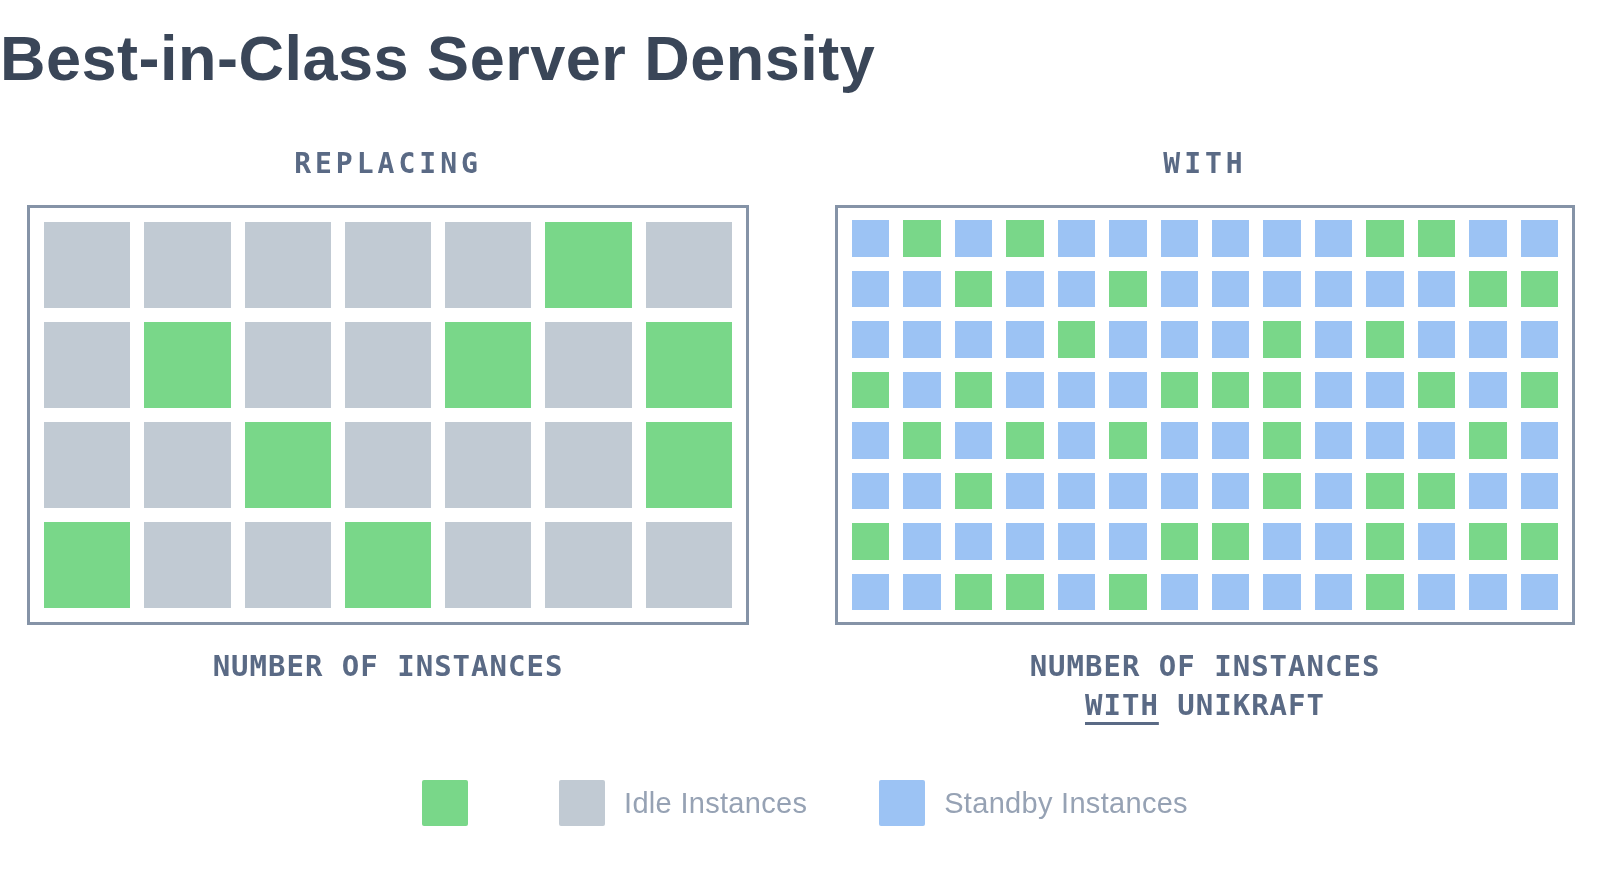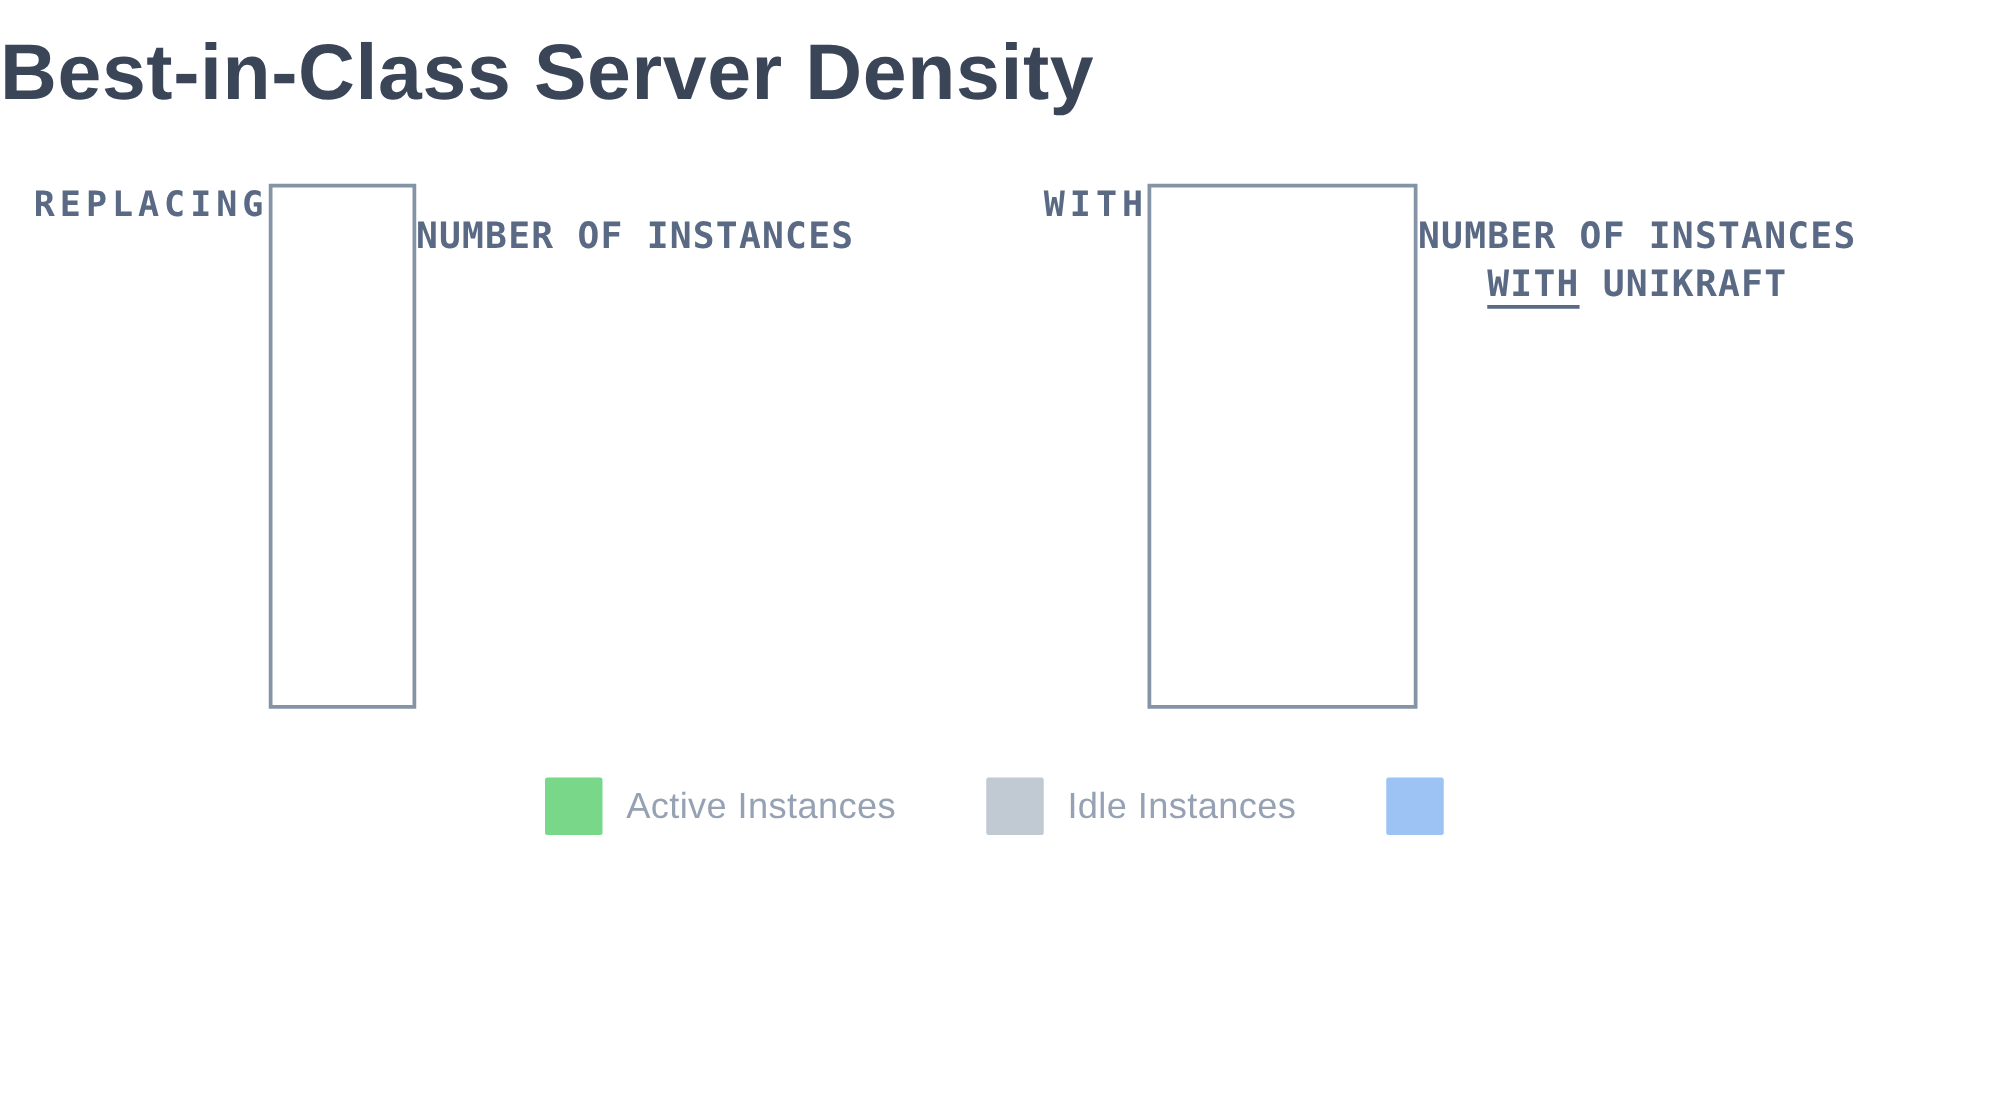--- a/index.html
+++ b/index.html
@@ -20,21 +20,21 @@
     color: #3A4658;
     line-height: 68px;
   }
 
   .grids-row {
     display: flex;
     justify-content: space-between;
     padding: 0 35px 0 27px;
     margin-top: 55px;
   }
-  .grid-col { display: flex; flex-direction: row; }
+  .grid-col { display: flex; flex-direction: column; }
   .grid-col.left  { width: 722px; }
   .grid-col.right { width: 740px; }
 
   .grid-header {
     text-align: center;
     font-family: "DejaVu Sans Mono", "Liberation Mono", monospace;
     font-size: 28px;
     font-weight: 700;
     letter-spacing: 4px;
     color: #5A6A85;
@@ -264,24 +264,24 @@
         <div>NUMBER OF INSTANCES</div>
         <div><span class="u">WITH</span>&nbsp;<span>UNIKRAFT</span></div>
       </div>
     </section>
 
   </div>
 
   <div class="legend">
     <div class="legend-item">
       <span class="legend-swatch" style="background: rgb(121, 215, 137);"></span>
-      <span class="legend-label">Active Instances</span>
     </div>
     <div class="legend-item">
       <span class="legend-swatch" style="background: rgb(193, 202, 211);"></span>
       <span class="legend-label">Idle Instances</span>
     </div>
     <div class="legend-item">
       <span class="legend-swatch" style="background: rgb(156, 195, 244);"></span>
+      <span class="legend-label">Standby Instances</span>
     </div>
   </div>
 
 </main>
 
 </body></html>

